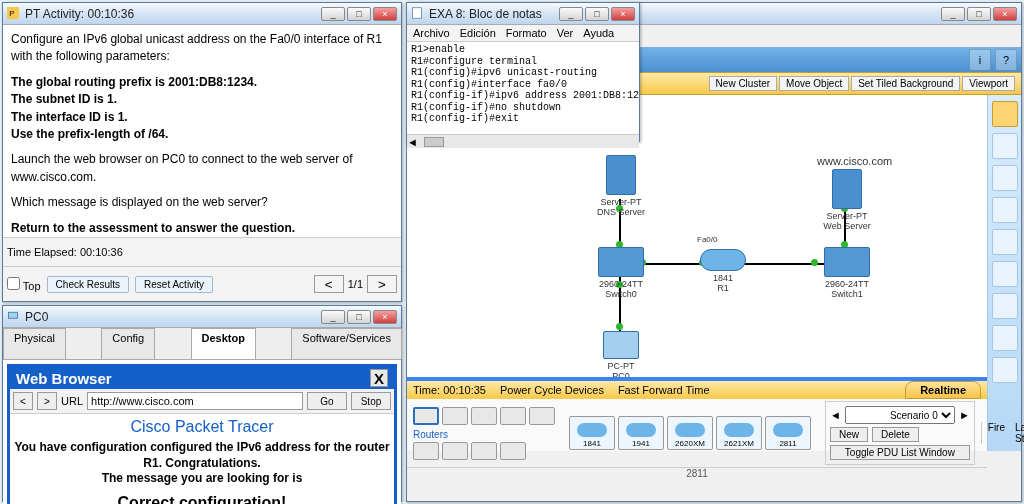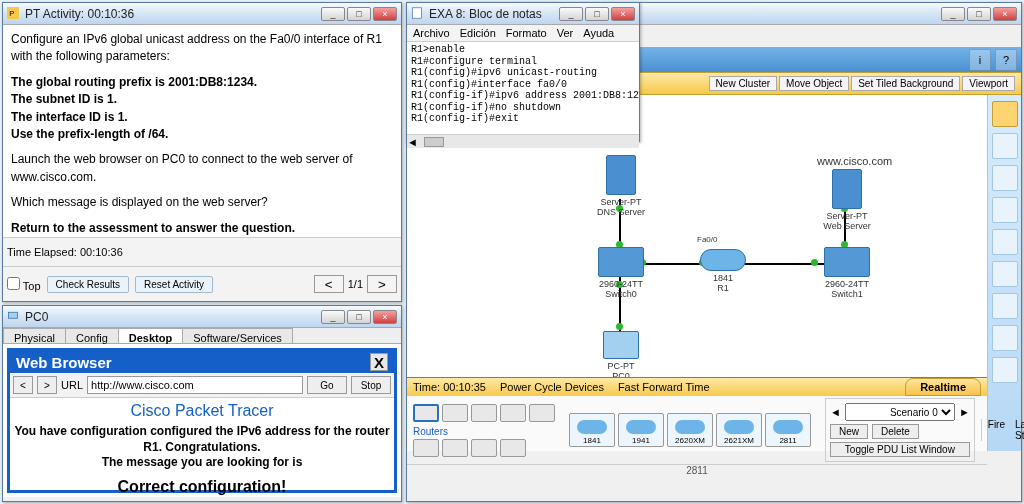--- a/index.html
+++ b/index.html
@@ -17,21 +17,21 @@
 #pt-activity .body { background:#fff; height:calc(100% - 22px); display:flex; flex-direction:column; }
 #pt-activity .instructions { padding:6px 8px; font-size:12px; line-height:1.45; overflow:auto; flex:1; color:#000; }
 #pt-activity .instructions p { margin-bottom:8px; }
 #pt-activity .footer { border-top:1px solid #ccc; padding:8px 4px; font-size:11px; display:flex; align-items:center; gap:6px; background:#f3f3f3;}
 #pt-activity .footer .actbtn { border:1px solid #a3b8cc; background:#eaf2fa; padding:2px 8px; font-size:10px; border-radius:2px; cursor:pointer;}
 #pt-activity .footer .nav { margin-left:auto; display:flex; gap:4px; align-items:center;}
 #pt-activity .footer .nav button{ width:30px;height:18px;border:1px solid #999;background:#f4f4f4;cursor:pointer;}
 
 
 #pc0 { left:2px; top:305px; width:400px; height:197px; }
-#pc0 .tabs { display:flex; background:#eee; border-bottom:1px solid #aaa; height:16px;}
+#pc0 .tabs { display:flex; background:#eee; border-bottom:1px solid #aaa; height:32px;justify-content:space-between;}
 #pc0 .tab { padding:3px 10px; border:1px solid #aaa; border-bottom:none; background:#e8e8e8; font-size:11px; margin-right:-1px; cursor:pointer;}
 #pc0 .tab.active { background:#fff; font-weight:bold; }
 #pc0 .body { background:#fff; height:calc(100% - 42px); padding:4px; }
 .browser-frame{ border:3px solid #1560c8; position:relative; height:100%; background:#fff;}
 .browser-titlebar{background:#1560c8;color:#fff;font-weight:bold;font-size:15px;padding:2px 6px;display:flex;align-items:center;}
 .browser-titlebar .x{ margin-left:auto; width:18px;height:18px;border:1px solid #999;background:#e8e8e8;color:#000;display:flex;align-items:center;justify-content:center;cursor:pointer;}
 .url-bar{display:flex;align-items:center;gap:4px;padding:3px;border-bottom:1px solid #ccc;background:#f2f2f2;}
 .url-bar .navbtn{width:20px;height:18px;border:1px solid #999;background:#eee;font-size:10px;cursor:pointer;}
 .url-bar input{flex:1;height:18px;border:1px solid #999;padding:0 3px;font-size:11px;}
 .url-bar .gobtn{width:40px;height:18px;border:1px solid #999;background:#eee;font-size:10px;cursor:pointer;}
@@ -66,21 +66,21 @@
 .device.server .icon-box{width:30px;height:40px;background:#4a90d0;}
 .device.router .icon-box{border-radius:14px;height:22px;background:#6db4e8;}
 .device.pc .icon-box{width:36px;height:28px;background:#a4d0f0;}
 .link{position:absolute;background:#000;height:2px;transform-origin:left center;}
 .dot{position:absolute;width:7px;height:7px;border-radius:50%;}
 .dot.green{background:#2eb82e;}
 
 .watermark{position:absolute;left:50px;bottom:20px;font-size:28px;color:rgba(100,140,170,.45);font-weight:bold;letter-spacing:1px;}
 
 
-.bottom-bar{position:absolute;left:0;bottom:0;right:34px;height:74px;border-top:1px solid #3b82f6;background:#fafafa;display:flex;flex-direction:column;}
+.bottom-bar{position:absolute;left:0;bottom:0;right:34px;height:74px;border-top:4px solid #3b82f6;background:#fafafa;display:flex;flex-direction:column;}
 .time-row{height:20px;background:linear-gradient(#fde9a8,#f7c94a);display:flex;align-items:center;padding:0 6px;gap:14px;font-size:11px;}
 .time-row .rt-tab{margin-left:auto;background:linear-gradient(#ffe49a,#f8c24a);border:1px solid #c29f2f;border-radius:8px 8px 0 0;padding:2px 14px;font-weight:bold;}
 .device-picker{flex:1;display:flex;align-items:center;padding:2px 6px;gap:6px;}
 .picker-groups{display:flex;flex-direction:column;gap:2px;}
 .picker-row{display:flex;gap:3px;}
 .picker-row .pbtn{width:26px;height:18px;border:1px solid #999;background:#e8e8e8;border-radius:2px;cursor:pointer;}
 .picker-row .pbtn.sel{border:2px solid #2a70c0;}
 .picker-label{font-size:10px;color:#1560c8;margin-top:2px;}
 .models{display:flex;gap:3px;margin-left:8px;}
 .models .mbtn{width:46px;height:34px;border:1px solid #999;background:#eef6fd;font-size:8px;display:flex;flex-direction:column;align-items:center;justify-content:flex-end;border-radius:2px;cursor:pointer;padding-bottom:1px;}

